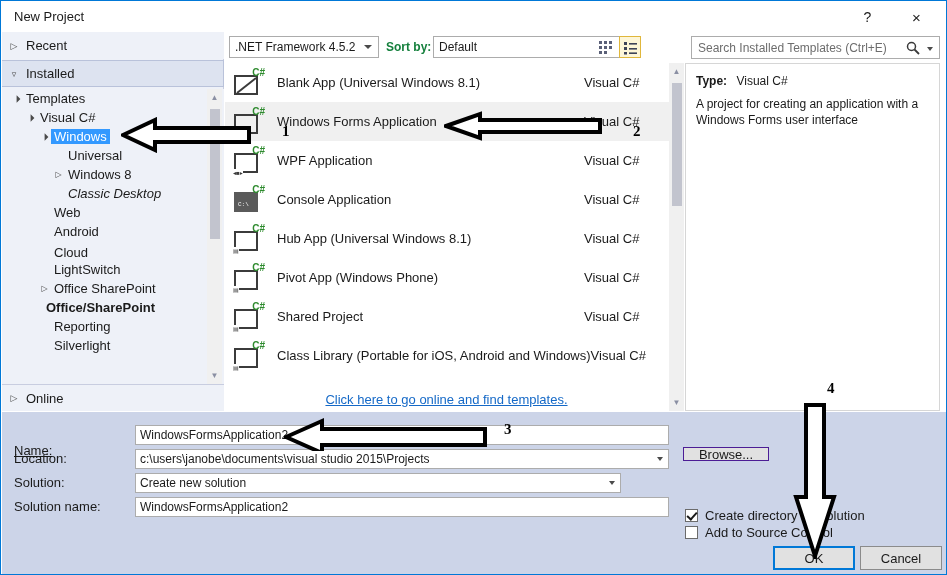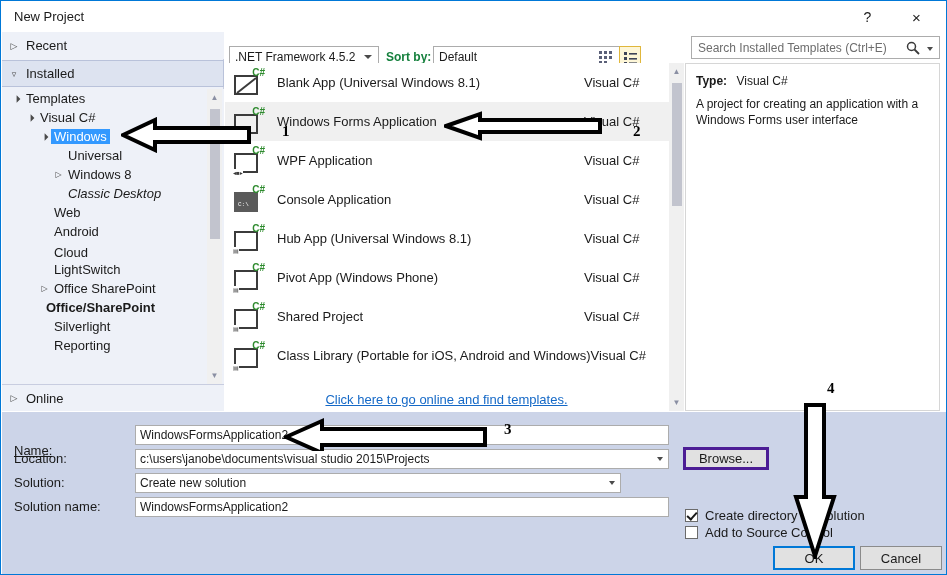--- a/index.html
+++ b/index.html
@@ -36,21 +36,21 @@
     background: transparent;
     border: none;
     font-family: "Liberation Sans", sans-serif;
   }
   #help-btn  { right: 57px; }
   #close-btn { right: 8px; font-size: 15px; }
 
   
   #toolbar {
     position: absolute; left: 228px; top: 33px;
-    width: 455px; height: 28px; margin-top: 10px;
+    width: 455px; height: 28px;
   }
   .combo {
     position: absolute;
     height: 22px;
     background: #ffffff;
     border: 1px solid #acacac;
     font-size: 12px; color: #1a1a1a;
     display: flex; align-items: center;
     padding-left: 5px;
   }
@@ -313,23 +313,23 @@
   #name-field      { top: 13px; width: 534px; }
   #location-label  { top: 39px; }
   #location-field  { top: 37px; width: 534px; }
   #solution-label  { top: 63px; }
   #solution-field  { top: 61px; width: 486px; }
   #solname-label   { top: 87px; }
   #solname-field   { top: 85px; width: 534px; }
 
   #browse-btn {
     position: absolute; left: 681px; top: 35px;
-    width: 86px; height: 23px;
+    width: 86px; height: 14px;
     background: #e1e1e1;
-    border: 3px solid #4c1d95;
+    border: 1px solid #4c1d95;
     font-size: 13px; color: #1a1a1a;
     display: flex; align-items: center; justify-content: center;
   }
   .cbrow {
     position: absolute; left: 683px;
     display: flex; align-items: center;
     font-size: 13px; color: #1a1a1a;
     white-space: nowrap;
   }
   #cb-createdir { top: 96px; }
@@ -495,25 +495,25 @@
         <div class="tnode" style="padding-left: 36px;">
           <span class="tw" style="font-size: 8px;">▷</span>
           <span class="tlabel">Office SharePoint</span>
         </div>
         <div class="tnode" style="padding-left: 28px; font-weight: bold;">
           <span class="tw"></span>
           <span class="tlabel">Office/SharePoint</span>
         </div>
         <div class="tnode" style="padding-left: 36px;">
           <span class="tw"></span>
+          <span class="tlabel">Reporting</span>
+        </div>
+        <div class="tnode" style="padding-left: 36px;">
+          <span class="tw"></span>
           <span class="tlabel">Silverlight</span>
-        </div>
-        <div class="tnode" style="padding-left: 36px;">
-          <span class="tw"></span>
-          <span class="tlabel">Reporting</span>
         </div>
       </div>
 
     <div id="left-scroll">
       <div class="sb-arrow" style="top:0">▲</div>
       <div class="sb-track"></div>
       <div class="sb-thumb"></div>
       <div class="sb-arrow" style="bottom:0">▼</div>
     </div>
 

